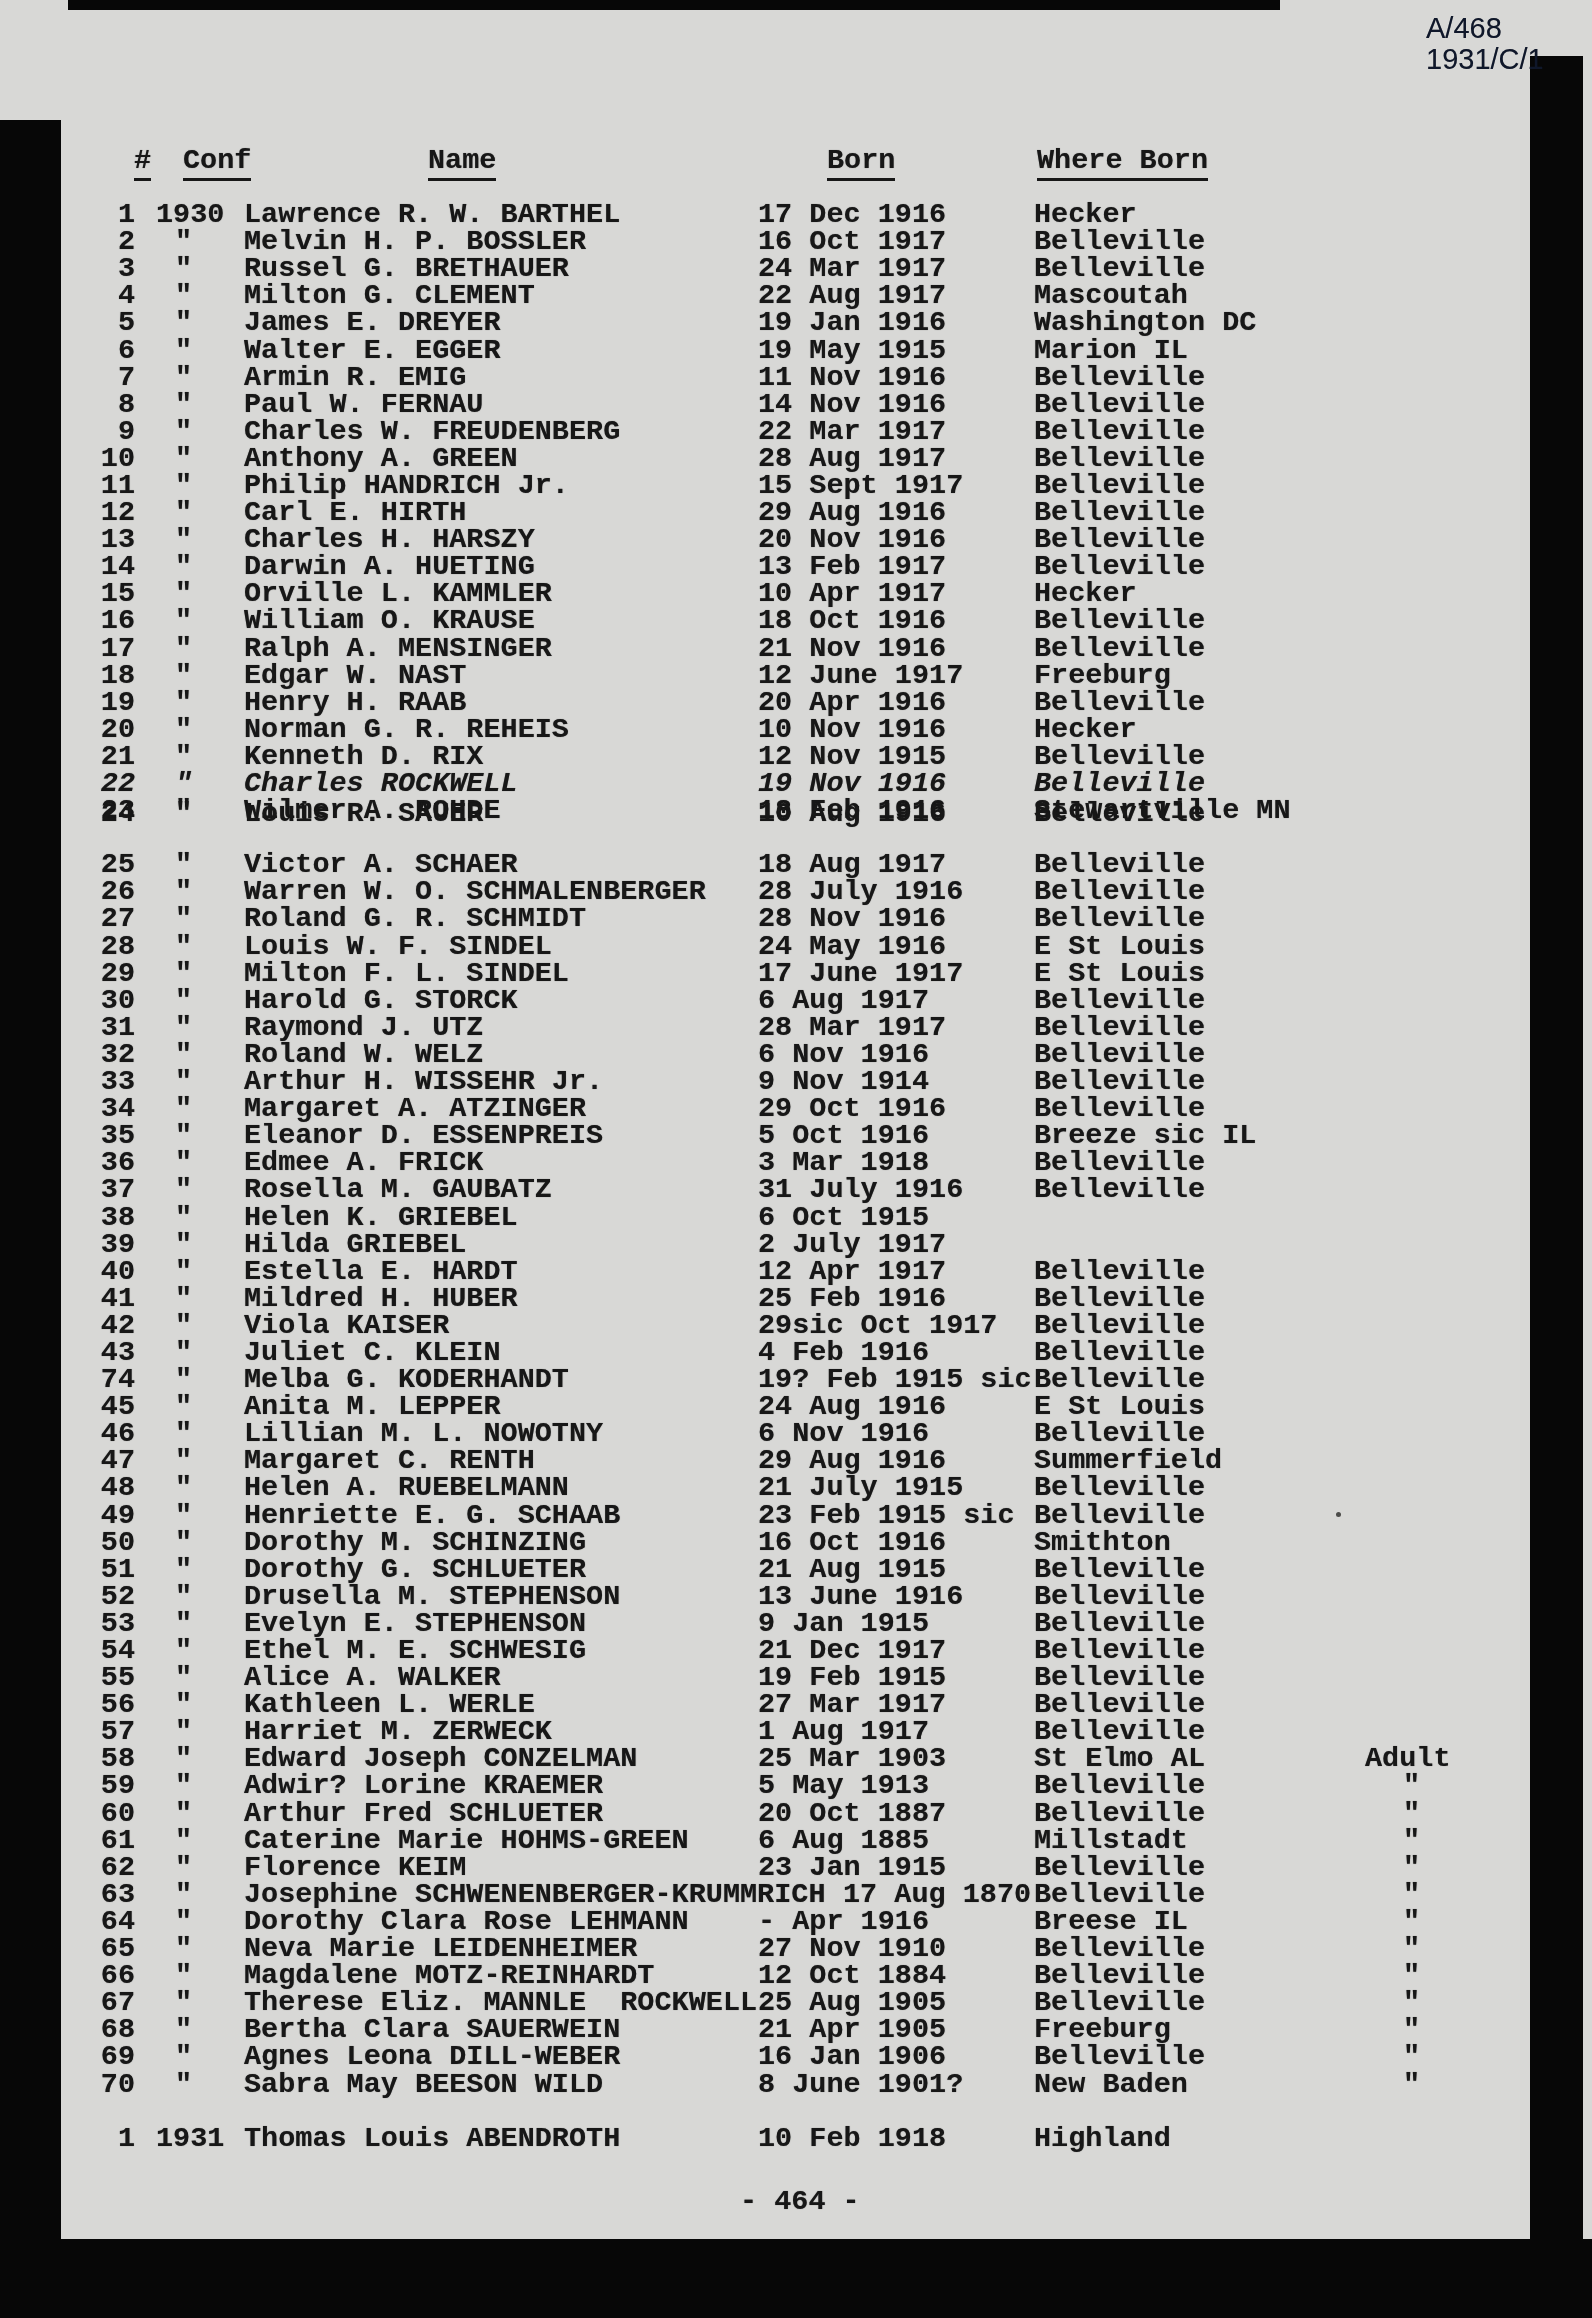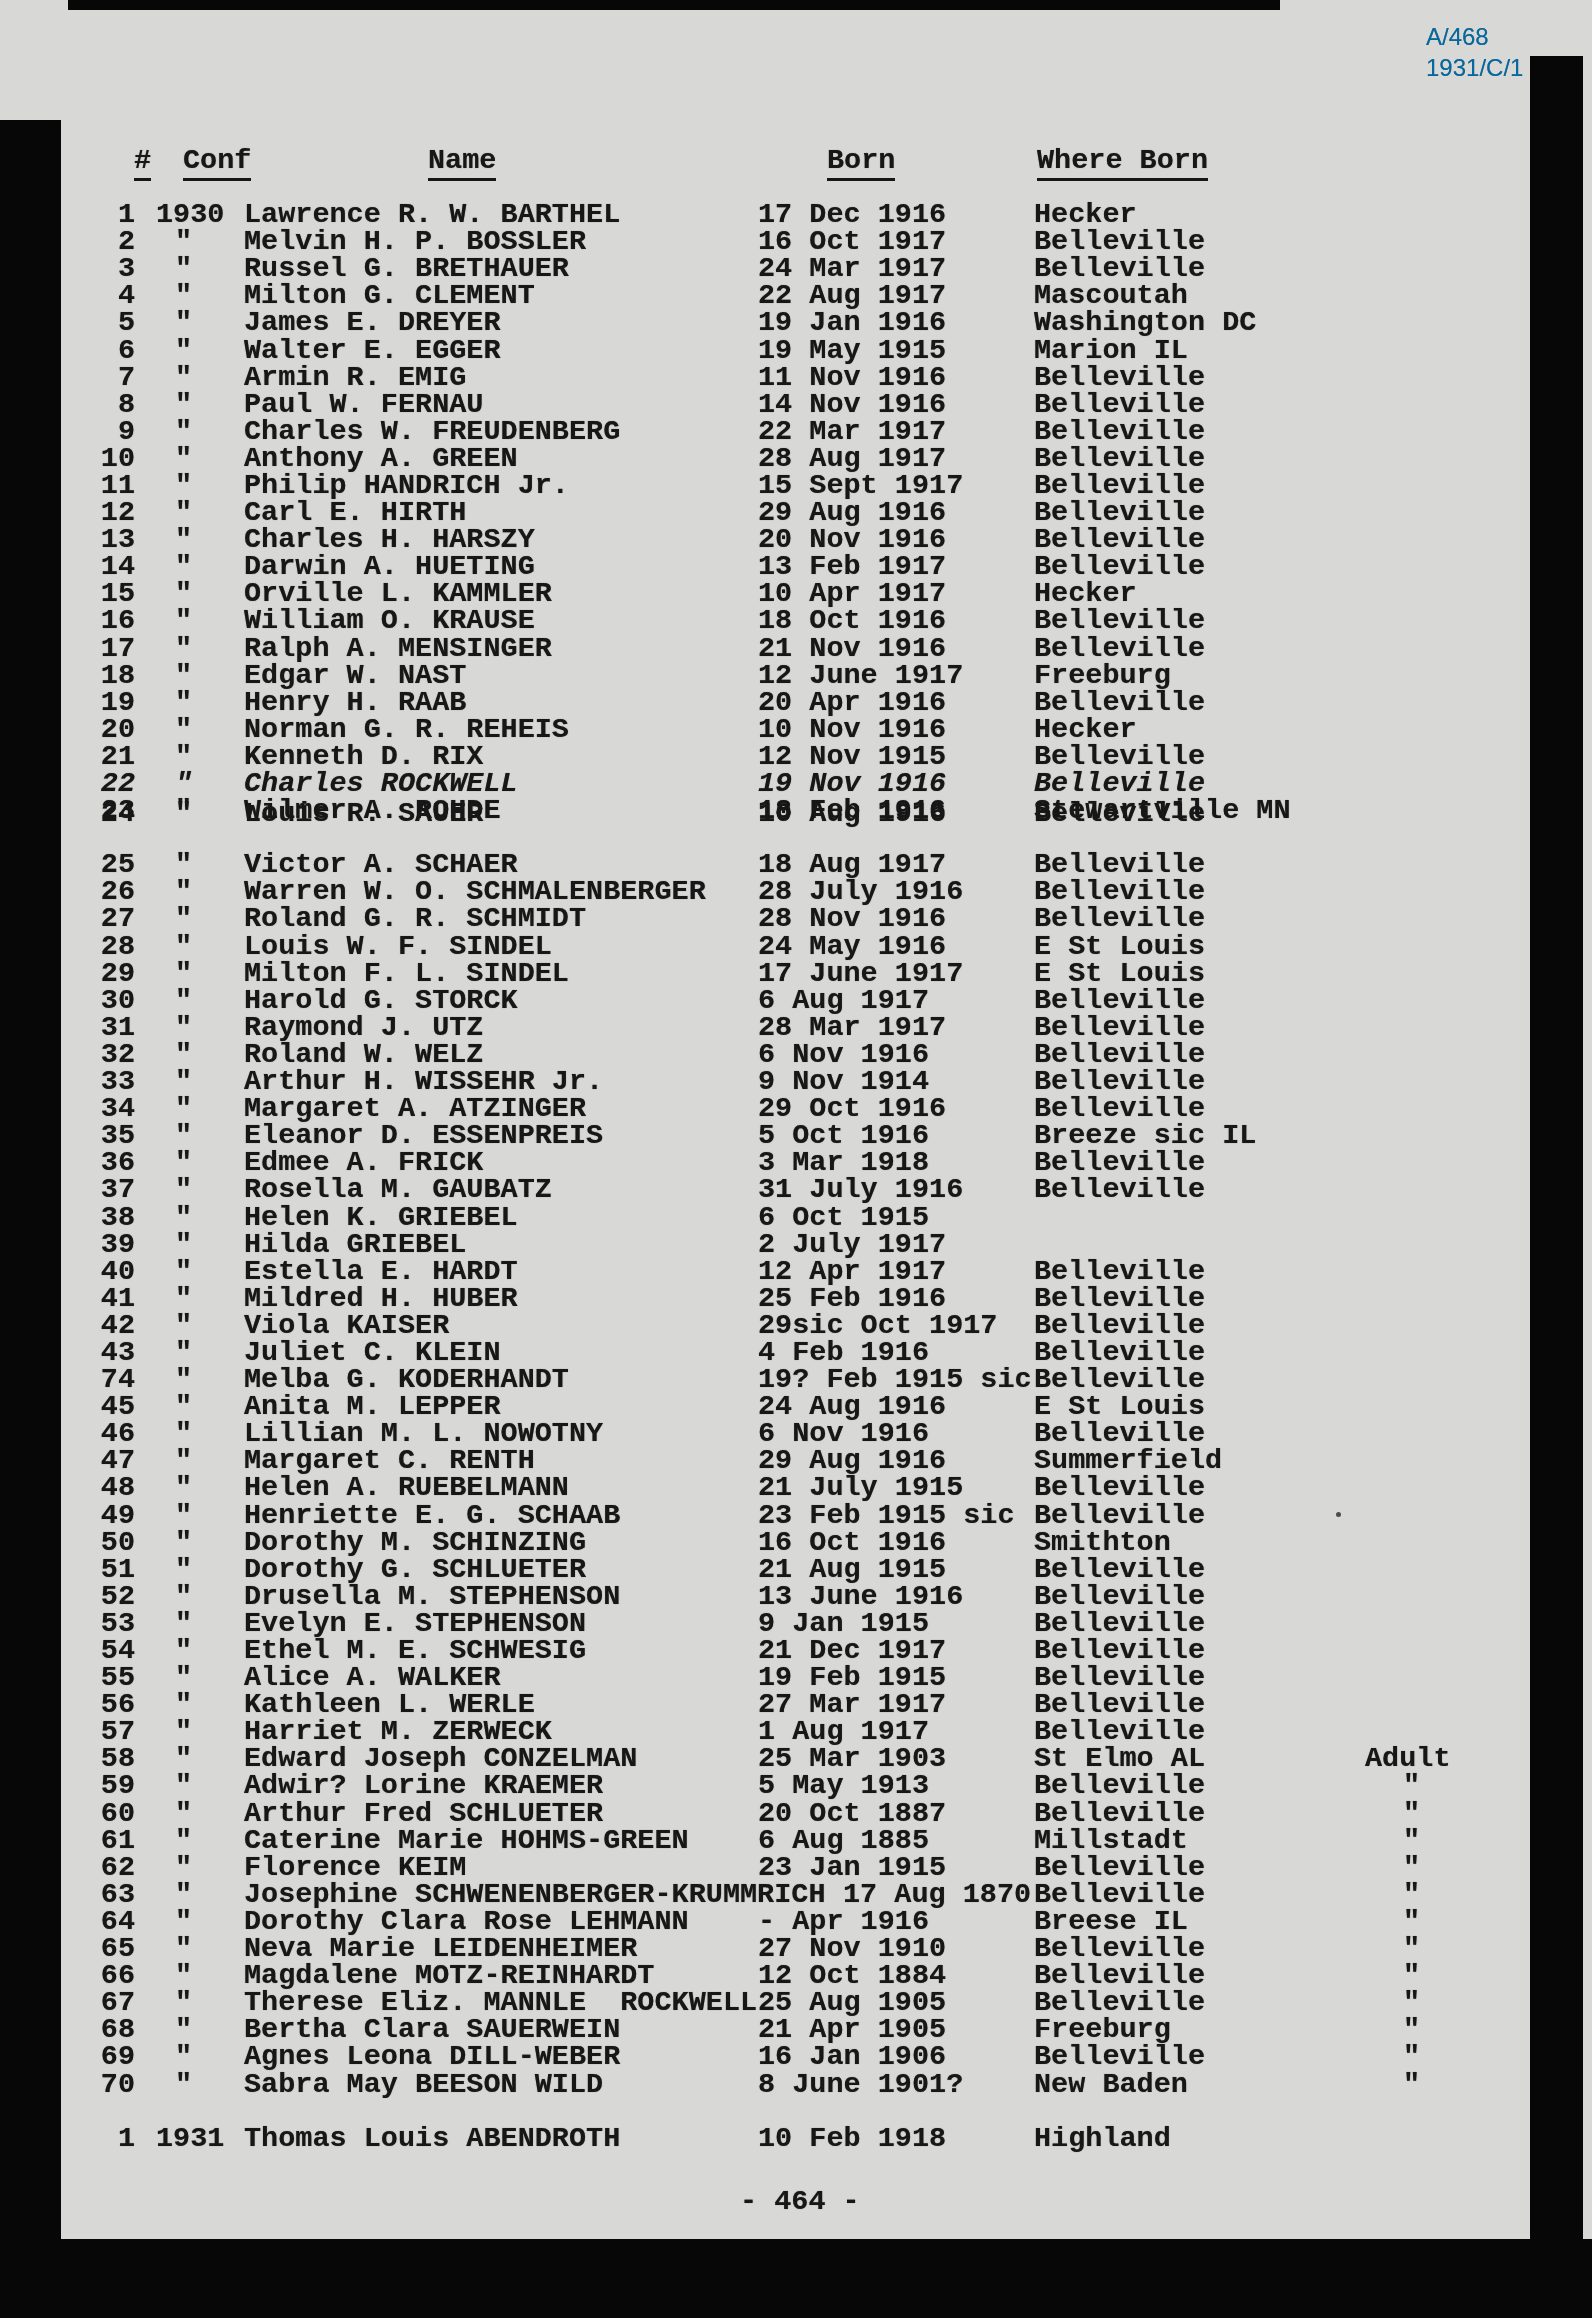--- a/index.html
+++ b/index.html
@@ -15,23 +15,23 @@
   .bar-left{left:0;top:120px;width:61px;height:2199px;}
   .bar-right{left:1530px;top:56px;width:53px;height:2263px;}
   .bar-bottom{left:0;top:2239px;width:1593px;height:80px;}
 
   .mono{
     position:absolute;font-weight:700;font-size:28.5px;line-height:28.5px;
     white-space:pre;letter-spacing:0;
     text-shadow:0 0 0.9px rgba(20,20,20,.55);
   }
   .ref{
-    position:absolute;left:1426px;top:21px;
+    position:absolute;left:1426px;top:13px;
     font-family:"Liberation Sans","DejaVu Sans",sans-serif;
-    font-size:24px;line-height:31px;font-weight:400;color:#0369a1;
+    font-size:29px;line-height:31px;font-weight:400;color:#0f172a;
     text-shadow:0 0 0.4px rgba(20,20,20,.4);
   }
   .title{left:114px;top:90px;}
   .uline{border-bottom:3.6px solid #171717;padding-bottom:2.9px;display:inline-block;}
   .hdr-row{position:absolute;left:0;top:147px;width:100%;height:36px;}
   .hdr{position:absolute;font-weight:700;font-size:28.5px;line-height:28.5px;white-space:pre;
        text-shadow:0 0 0.9px rgba(20,20,20,.55);}
   .h-num{left:134px;} .h-conf{left:183px;} .h-name{left:428px;}
   .h-born{left:827px;} .h-where{left:1037px;}
 

